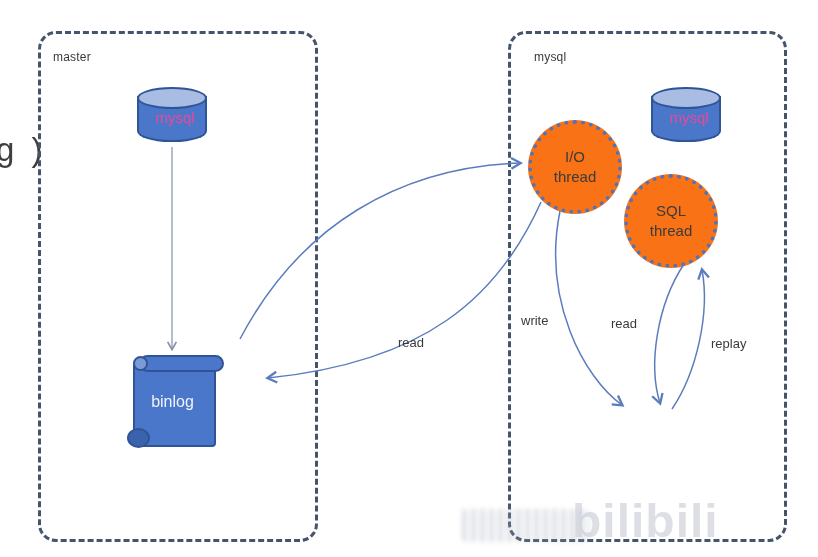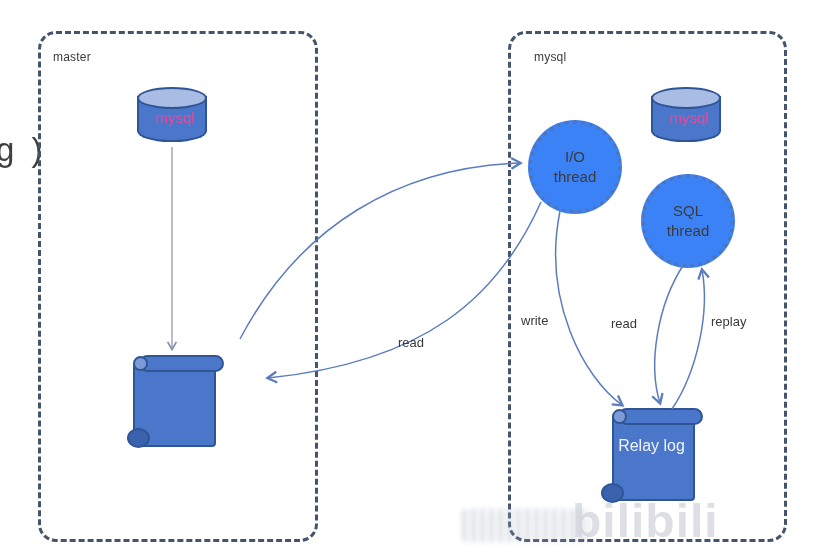--- a/index.html
+++ b/index.html
@@ -25,21 +25,21 @@
     position:absolute;left:0;top:0;width:66px;height:18px;
     background:#a9bce4;border:2px solid #2f5597;border-radius:50%;
   }
   .cyl-label{
     position:absolute;left:0;top:22px;width:76px;text-align:center;
     color:#ec4899;font-size:15px;
   }
   
   .thread-circle{
     position:absolute;width:86px;height:86px;border-radius:50%;
-    border:4px dotted #4f74b8;background:#3b82f6;
+    border:4px dotted #4f74b8;background:#f97316;
     display:flex;align-items:center;justify-content:center;text-align:center;
     color:#3b3b3b;font-size:15px;line-height:1.35;
   }
   .thread-circle .lbl{width:58px;}
   
   .scroll{position:absolute;}
   .scroll-body{
     position:absolute;background:#4a77c9;border:2px solid #2f5597;border-radius:4px;
   }
   .scroll-bar{
@@ -104,37 +104,31 @@
     <div class="cyl-top"></div>
     <div class="cyl-label">mysql</div>
   </div>
 
 
   <div class="scroll" style="left:125px;top:354px;width:100px;height:96px;">
     <div class="scroll-body" style="left:8px;top:8px;width:79px;height:81px;"></div>
     <div class="scroll-curl-bottom" style="left:2px;top:74px;"></div>
     <div class="scroll-bar" style="left:14px;top:1px;width:81px;height:13px;"></div>
     <div class="scroll-curl-top" style="left:8px;top:2px;"></div>
+    <div class="scroll-label" style="left:8px;top:36px;width:79px;">binlog</div>
   </div>
 
   <div class="thread-circle" style="left:528px;top:120px;">
     <div class="lbl">I/O thread</div>
   </div>
 
-  <div class="thread-circle" style="left:641px;top:174px;">
+  <div class="thread-circle" style="left:624px;top:174px;">
     <div class="lbl">SQL thread</div>
   </div>
 
-  <div class="scroll" style="left:604px;top:407px;width:100px;height:96px;">
-    <div class="scroll-body" style="left:8px;top:8px;width:79px;height:82px;"></div>
-    <div class="scroll-curl-bottom" style="left:-3px;top:76px;"></div>
-    <div class="scroll-bar" style="left:14px;top:1px;width:81px;height:13px;"></div>
-    <div class="scroll-curl-top" style="left:8px;top:2px;"></div>
-    <div class="scroll-label" style="left:8px;top:27px;width:79px;">Relay log</div>
-  </div>
 
   <svg class="overlay" width="818" height="557" viewBox="0 0 818 557">
     <defs>
       <marker id="mBlue" viewBox="0 0 10 10" refX="7.5" refY="5" markerWidth="9" markerHeight="9" orient="auto">
         <path d="M1,1 L8,5 L1,9" fill="none" stroke="#5b7dbd" stroke-width="1.7"></path>
       </marker>
       <marker id="mGray" viewBox="0 0 10 10" refX="7.5" refY="5" markerWidth="9" markerHeight="9" orient="auto">
         <path d="M1,1 L8,5 L1,9" fill="none" stroke="#8590a6" stroke-width="1.5"></path>
       </marker>
     </defs>
@@ -148,18 +142,18 @@
     <path d="M560,211 C542,300 584,378 622,405" stroke="#5b7dbd" stroke-width="1.5" fill="none" marker-end="url(#mBlue)"></path>
 
     <path d="M684,264 C657,305 648,365 660,403" stroke="#5b7dbd" stroke-width="1.5" fill="none" marker-end="url(#mBlue)"></path>
 
     <path d="M672,409 C697,372 710,312 702,270" stroke="#5b7dbd" stroke-width="1.5" fill="none" marker-end="url(#mBlue)"></path>
   </svg>
 
   <div class="edge-label" style="left:398px;top:335px;">read</div>
   <div class="edge-label" style="left:521px;top:313px;">write</div>
   <div class="edge-label" style="left:611px;top:316px;">read</div>
-  <div class="edge-label" style="left:711px;top:314px;text-align:center;">replay</div>
+  <div class="edge-label" style="left:711px;top:336px;text-align:center;">replay</div>
 
   <div class="wm-smudge"></div>
   <div class="wm-brand">bilibili</div>
 
 </div>
 
 </body></html>

